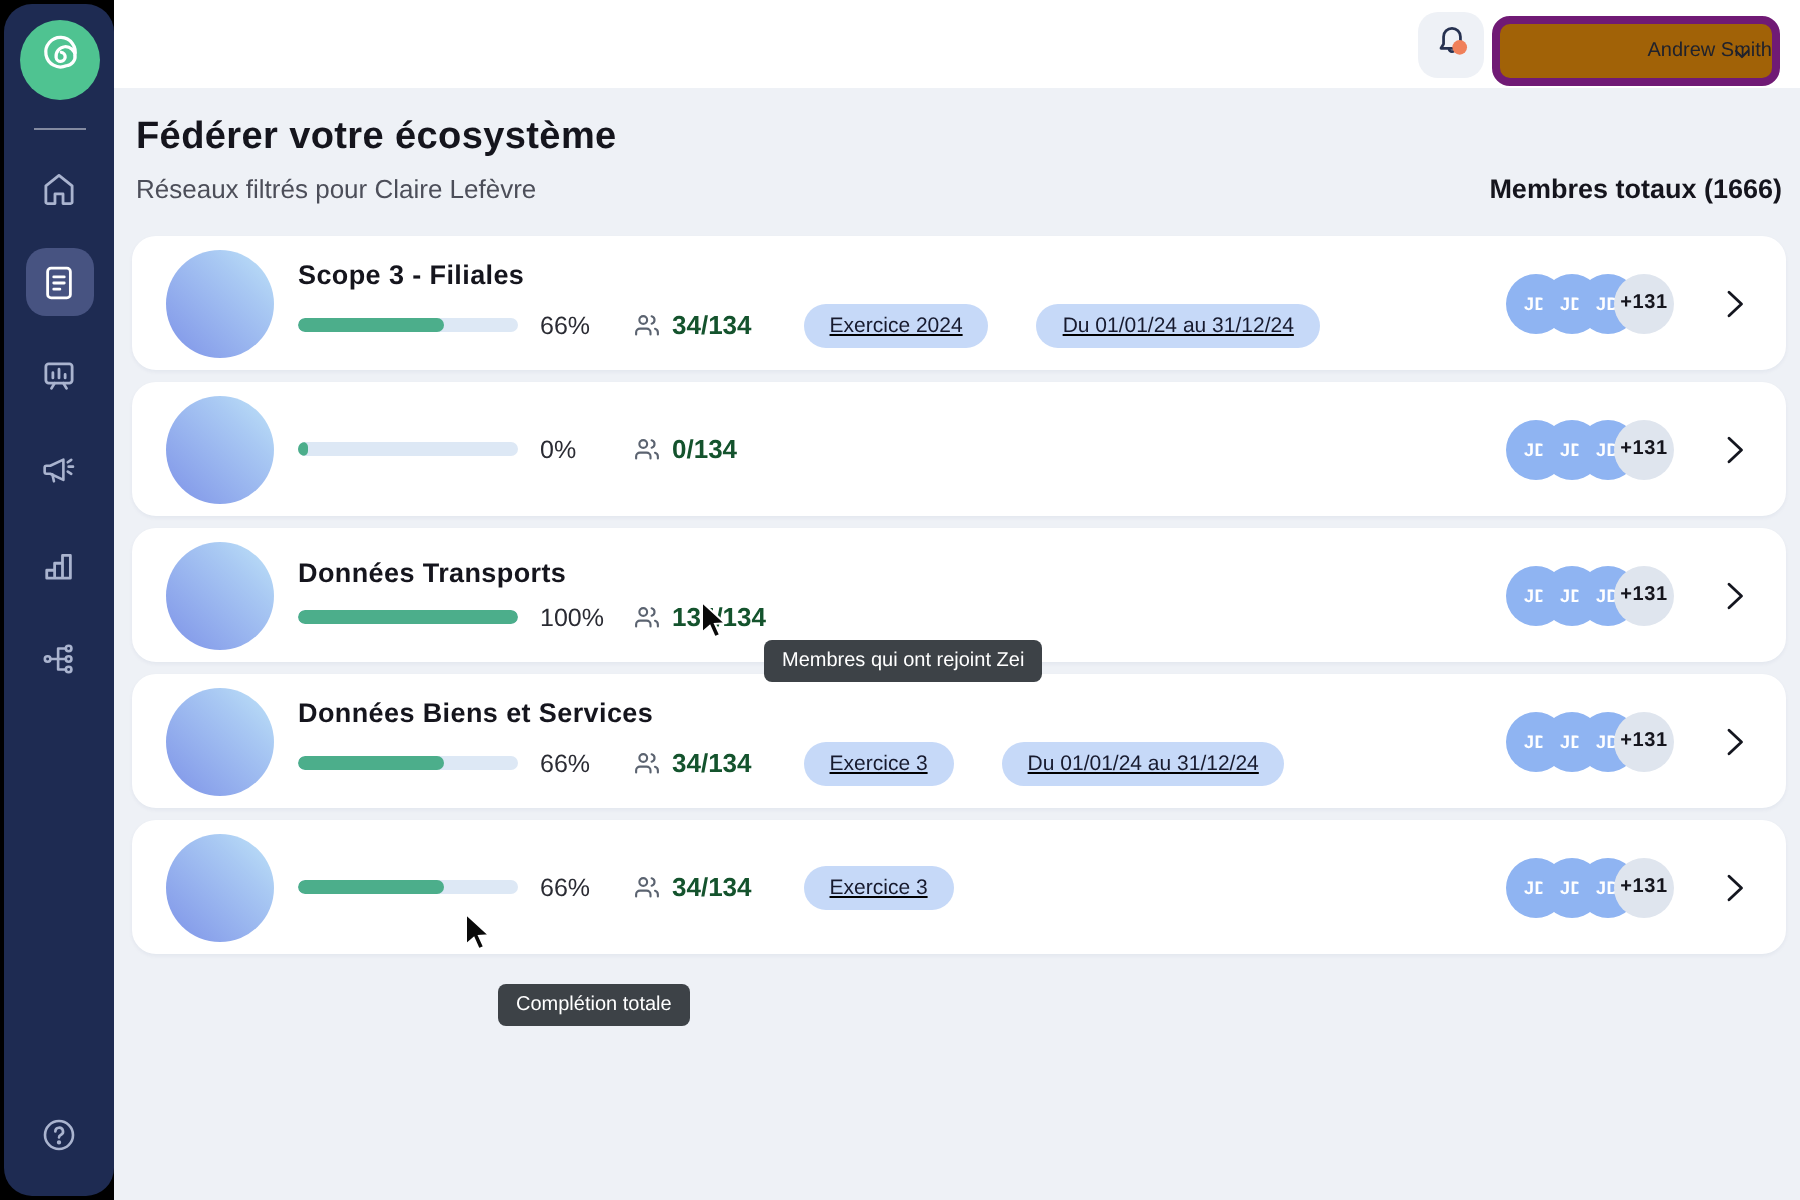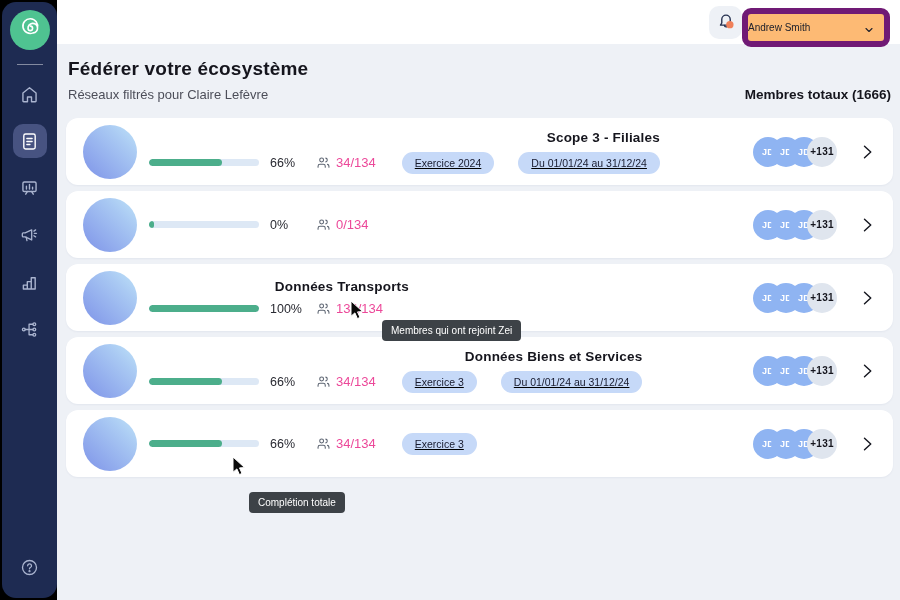--- a/index.html
+++ b/index.html
@@ -12,43 +12,43 @@
   .side-divider{width:26px;height:1px;background:rgba(255,255,255,.45);margin:14px 0 12px;}
   .nav{display:flex;flex-direction:column;align-items:center;gap:13px;}
   .nav-item{width:34px;height:34px;border-radius:10px;display:flex;align-items:center;justify-content:center;cursor:pointer;}
   .nav-item.active{background:#46538016;background:#475381;}
   .nav-item svg{display:block;}
   .side-bottom{margin-top:auto;margin-bottom:14px;}
 
   
   .topbar{position:absolute;left:57px;top:0;right:0;height:44px;background:#ffffff;z-index:4;}
   .bell-btn{position:absolute;right:158px;top:6px;width:33px;height:33px;border-radius:10px;background:#eef1f6;display:flex;align-items:center;justify-content:center;cursor:pointer;}
-  .user-pill{position:absolute;right:10px;top:8px;width:136px;height:27px;border:6px solid #701a75;border-radius:9px;background:#fdba74;display:flex;align-items:center;justify-content:flex-start;cursor:pointer;}
+  .user-pill{position:absolute;right:10px;top:8px;width:136px;height:27px;border:4px solid #701a75;border-radius:9px;background:#a16207;display:flex;align-items:center;justify-content:flex-end;cursor:pointer;}
   .user-pill .uname{font-size:10px;color:#20222c;}
   .user-pill .chev-down{position:absolute;right:9px;top:8px;}
 
   
   .content{position:absolute;left:57px;top:44px;right:0;bottom:0;background:#eef1f6;padding:13px 7px 16px 9px;box-sizing:border-box;}
   .page-title{font-size:19px;font-weight:700;color:#15151d;letter-spacing:.2px;margin:1px 0 0 2px;}
   .sub-row{display:flex;align-items:baseline;justify-content:space-between;margin:7px 2px 0 2px;}
   .subtitle{font-size:13px;color:#4c4e59;}
   .members-total{font-size:13.5px;font-weight:700;color:#15151d;}
 
   
   .card-list{margin-top:16px;display:flex;flex-direction:column;gap:6px;}
   .card{background:#fff;border-radius:12px;height:67px;display:flex;align-items:center;padding-left:17px;box-shadow:0 1px 2px rgba(25,45,90,.05);cursor:pointer;}
   .net-avatar{width:54px;height:54px;border-radius:50%;background:linear-gradient(45deg,#7e93e8 0%,#a9c9f3 70%,#bfe3f8 100%);flex:0 0 auto;}
-  .info{margin-left:12px;display:flex;flex-direction:column;gap:7px;min-width:0;align-items:flex-end;}
+  .info{margin-left:12px;display:flex;flex-direction:column;gap:7px;min-width:0;}
   .card-title{font-size:13.5px;font-weight:700;color:#15151d;letter-spacing:.2px;}
   .stats{display:flex;align-items:center;}
   .track{width:110px;height:7px;border-radius:4px;background:#dde8f5;overflow:hidden;}
   .fill{height:100%;border-radius:4px;background:#4cae8b;min-width:5px;}
   .pct{font-size:12.5px;color:#2a2b33;margin-left:11px;width:34px;}
   .people-icon{margin-left:12px;display:flex;}
-  .count{font-size:13px;font-weight:400;color:#ec4899;margin-left:5px;}
+  .count{font-size:13px;font-weight:700;color:#14532d;margin-left:5px;}
   .badges{display:flex;gap:24px;margin-left:26px;text-decoration:underline;}
   .badge{background:#c6d9f8;color:#171a2e;font-size:10.5px;padding:5px 13px;border-radius:13px;white-space:nowrap;}
   .right-group{margin-left:auto;display:flex;align-items:center;gap:20px;padding-right:16px;}
   .avgroup{display:flex;}
   .av{width:30px;height:30px;border-radius:50%;background:#8fb4f2;color:#fff;font-size:9px;font-weight:700;display:flex;align-items:center;justify-content:center;margin-left:-12px;letter-spacing:.3px;}
   .av:first-child{margin-left:0;}
   .av.extra{background:#dfe5ee;color:#15151d;font-size:10px;}
   .chev-right{display:flex;}
 
   

